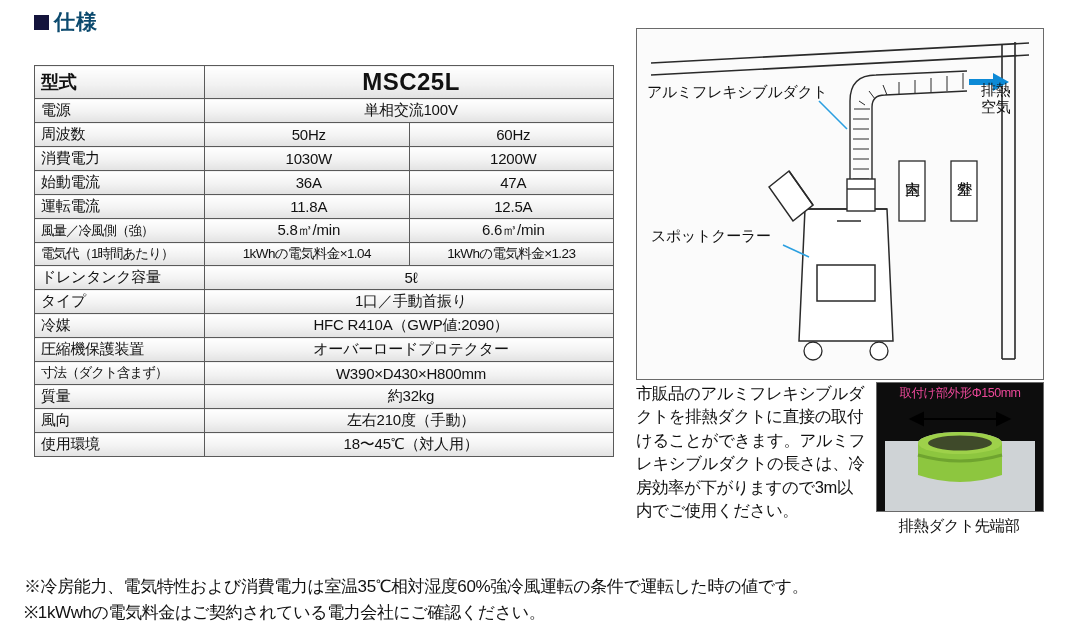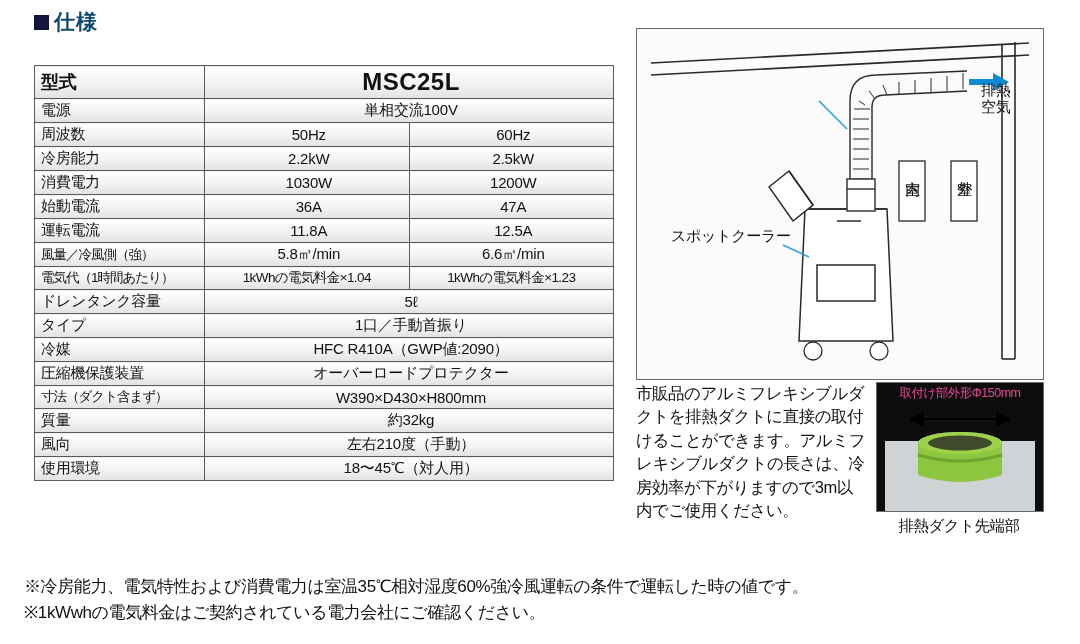--- a/index.html
+++ b/index.html
@@ -124,21 +124,21 @@
   .diagram-panel svg { display: block; }
 
   .lbl {
     position: absolute;
     font-size: 15px;
     color: #111;
     letter-spacing: -0.3px;
     white-space: nowrap;
   }
   .lbl-duct { left: 10px; top: 54px; }
-  .lbl-cooler { left: 14px; top: 198px; margin-left: 20px; }
+  .lbl-cooler { left: 14px; top: 198px; }
   .lbl-exhaust {
     left: 344px; top: 52px; line-height: 1.15; text-align: left;
   }
   .vert {
     position: absolute;
     writing-mode: vertical-rl;
     font-size: 15px;
     letter-spacing: 1px;
     line-height: 1.05;
   }
@@ -204,25 +204,20 @@
       <tr>
         <td class="label">電源</td>
         <td class="value" colspan="2">単相交流100V</td>
       </tr>
       <tr>
         <td class="label">周波数</td>
         <td class="value">50Hz</td>
         <td class="value">60Hz</td>
       </tr>
       <tr>
-        <td class="label">冷房能力</td>
-        <td class="value">2.2kW</td>
-        <td class="value">2.5kW</td>
-      </tr>
-      <tr>
         <td class="label">消費電力</td>
         <td class="value">1030W</td>
         <td class="value">1200W</td>
       </tr>
       <tr>
         <td class="label">始動電流</td>
         <td class="value">36A</td>
         <td class="value">47A</td>
       </tr>
       <tr>
@@ -328,20 +323,21 @@
         <circle cx="176" cy="322" r="9"></circle>
         <circle cx="242" cy="322" r="9"></circle>
       </g>
 
       <g stroke="#2b9fe0" fill="none" stroke-width="1.6">
         <path d="M182 72 L210 100"></path>
         <path d="M146 216 L172 228"></path>
       </g>
     </svg>
 
+    <span class="lbl lbl-duct">アルミフレキシブルダクト</span>
     <span class="lbl lbl-cooler">スポットクーラー</span>
     <div class="lbl lbl-exhaust">
       <div>排熱</div>
       <div>空気</div>
     </div>
     <span class="vert vert-in">室内</span>
     <span class="vert vert-out">室外</span>
   </div>
 
   <div class="note-text">市販品のアルミフレキシブルダクトを排熱ダクトに直接の取付けることができます。アルミフレキシブルダクトの長さは、冷房効率が下がりますので3m以内でご使用ください。</div>

